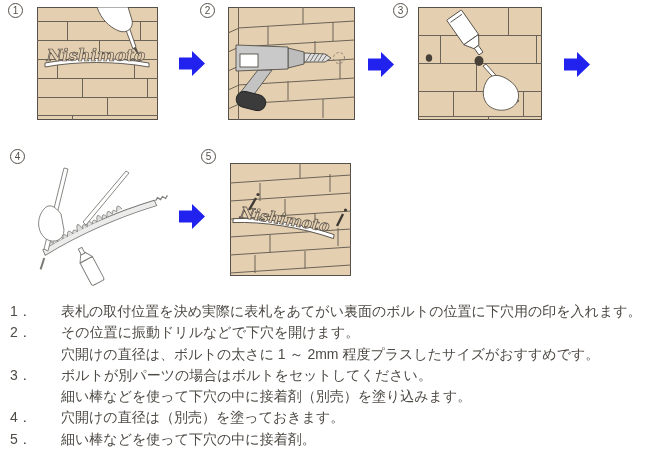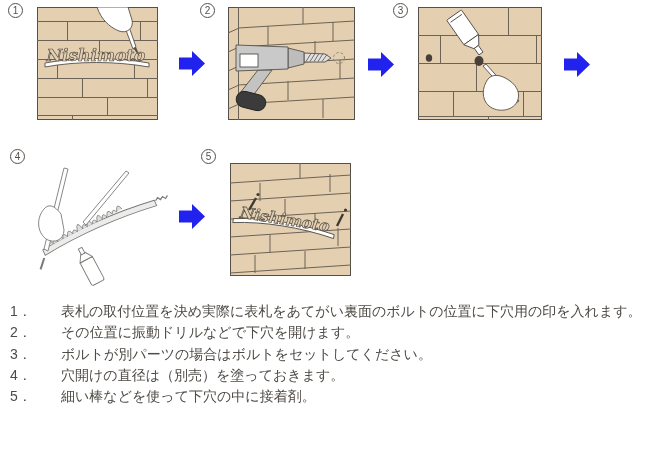--- a/index.html
+++ b/index.html
@@ -192,24 +192,32 @@
   <div class="instr">
     <div class="irow">
       <span class="inum">1．</span>
       <span class="itext">表札の取付位置を決め実際に表札をあてがい裏面のボルトの位置に下穴用の印を入れます。</span>
     </div>
     <div class="irow">
       <span class="inum">2．</span>
       <span class="itext">その位置に振動ドリルなどで下穴を開けます。</span>
     </div>
     <div class="irow">
+      <span class="inum"></span>
+      <span class="itext">穴開けの直径は、ボルトの太さに 1 ～ 2mm 程度プラスしたサイズがおすすめです。</span>
+    </div>
+    <div class="irow">
       <span class="inum">3．</span>
       <span class="itext">ボルトが別パーツの場合はボルトをセットしてください。</span>
     </div>
     <div class="irow">
+      <span class="inum"></span>
+      <span class="itext">細い棒などを使って下穴の中に接着剤（別売）を塗り込みます。</span>
+    </div>
+    <div class="irow">
       <span class="inum">4．</span>
       <span class="itext">穴開けの直径は（別売）を塗っておきます。</span>
     </div>
     <div class="irow">
       <span class="inum">5．</span>
       <span class="itext">細い棒などを使って下穴の中に接着剤。</span>
     </div>
   </div>
 
 </div>

